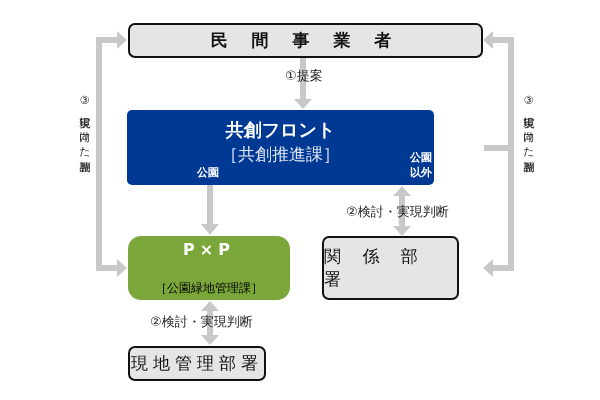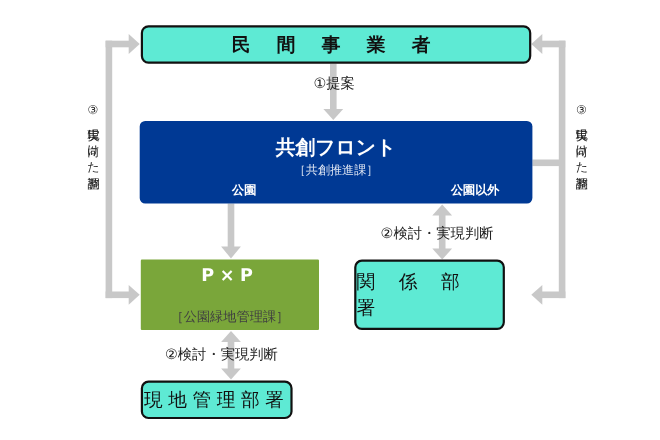--- a/index.html
+++ b/index.html
@@ -1,30 +1,30 @@
 <!DOCTYPE html>
 <html><head>
 <meta charset="utf-8">
 <style>
   html, body { margin:0; padding:0; background:#ffffff; }
   body { width:600px; height:400px; position:relative; overflow:hidden;
          font-family:"DejaVu Sans", sans-serif; }
   .box { position:absolute; box-sizing:border-box; display:flex; flex-direction:column;
          align-items:center; justify-content:center; }
-  .outline { border:2px solid #111; border-radius:7px; background:#5eead4; color:#111; }
+  .outline { border:2px solid #111; border-radius:7px; background:#e5e5e5; color:#111; }
   #top-box { left:128px; top:23px; width:355px; height:35px; font-size:17px; font-weight:bold; letter-spacing:9px; }
-  #front-box { left:127px; top:110px; width:357px; height:75px; background:#003994; border-radius:5px; color:#fff;font-family:Liberation Serif, serif; }
+  #front-box { left:127px; top:110px; width:307px; height:75px; background:#003994; border-radius:5px; color:#fff;font-family:Liberation Serif, serif; }
   #front-title { font-size:18px; font-weight:bold; margin-top:-12px; }
-  #front-sub { font-size:11px; color:#dfe6f3; margin-top:1px; }
+  #front-sub { font-size:17px; color:#dfe6f3; margin-top:1px; }
   .front-label { position:absolute; bottom:5px; font-size:11px; font-weight:bold; color:#fff; }
-  #front-left { left:84px; }
+  #front-left { left:70px; }
   #front-right { left:245px;margin-left:38px; }
-  #pxp-box { left:128px; top:236px; width:162px; height:64px; background:#7aa63a; border-radius:1px; color:#fff; }
+  #pxp-box { left:128px; top:236px; width:162px; height:64px; background:#7aa63a; border-radius:13px; color:#fff; }
   #pxp-title { font-size:16px; font-weight:bold; letter-spacing:5px; }
-  #pxp-sub { font-size:12px; color:#404040; margin-top:21px;text-align:center; }
+  #pxp-sub { font-size:12px; color:#000000; margin-top:21px;text-align:center; }
   #kankei-box { left:322px; top:236px; width:137px; height:64px; font-size:17px; letter-spacing:8px; }
   #genchi-box { left:128px; top:346px; width:138px; height:35px; font-size:17px; letter-spacing:5px; }
   .label { position:absolute; font-size:13px; color:#222; white-space:nowrap; }
   #lbl-proposal { left:285px; top:67px; }
   #lbl-review-right { left:346px; top:203px; }
   #lbl-review-left { left:150px; top:313px; }
   .vlabel { position:absolute; font-size:11px; color:#222; writing-mode:vertical-rl; text-orientation:upright; letter-spacing:1px; }
   #vl-left { left:76px; top:94px; }
   #vl-right { left:520px; top:94px; }
   svg#connectors { position:absolute; left:0; top:0; }

